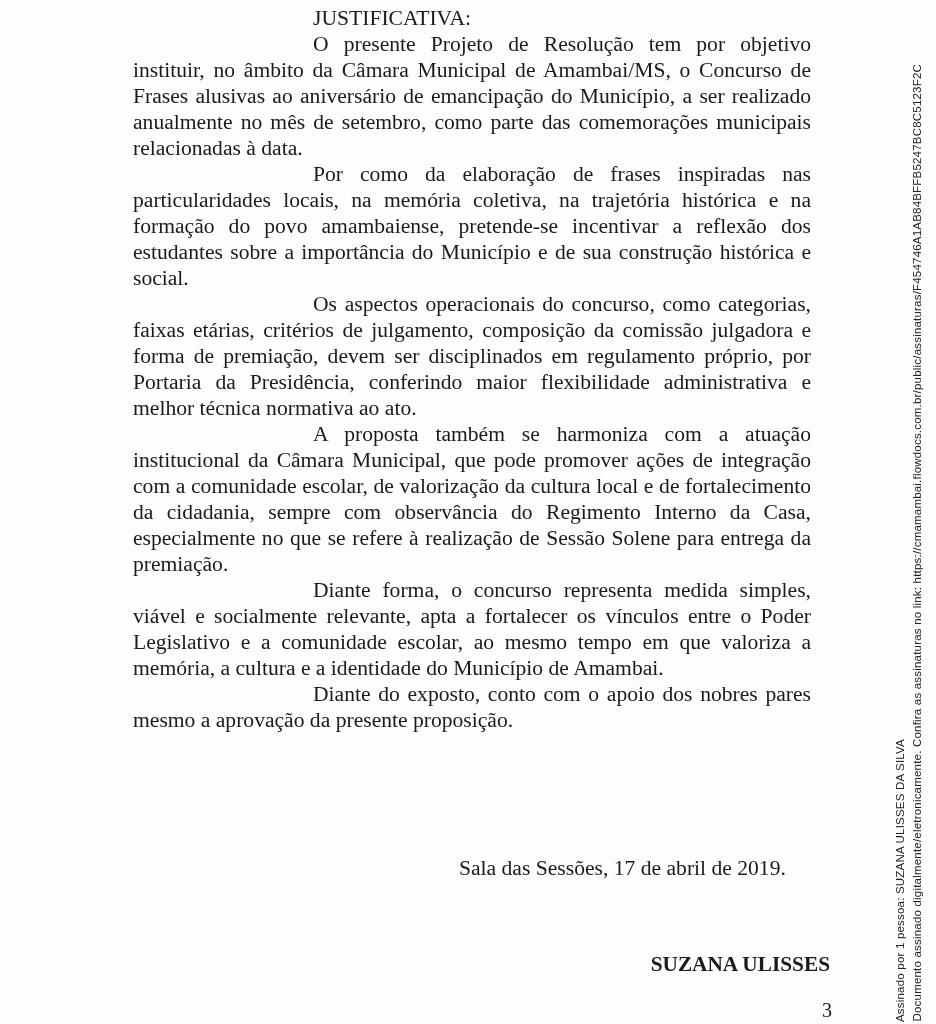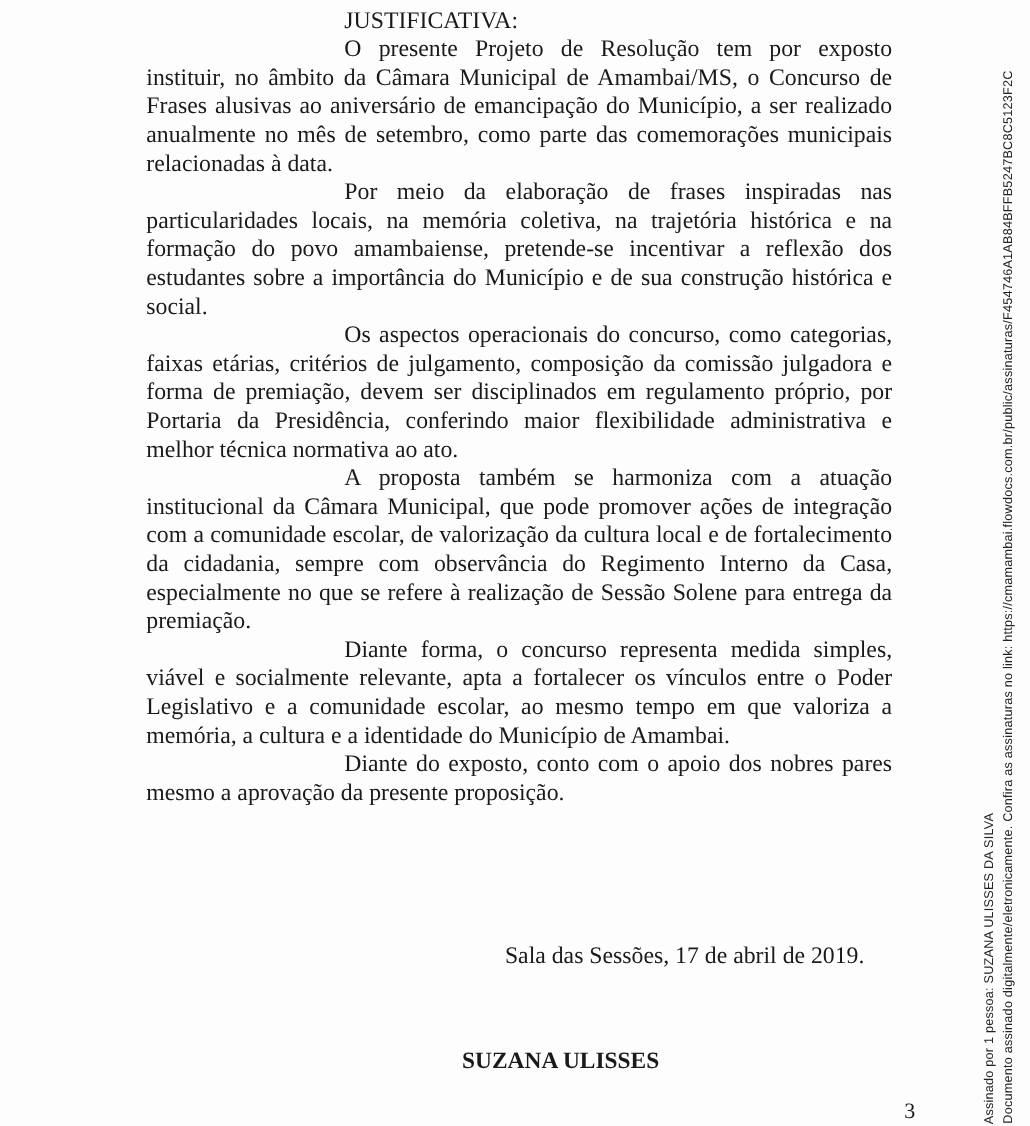--- a/index.html
+++ b/index.html
@@ -36,21 +36,21 @@
     top: 855px;
     font-size: 21.6px;
     line-height: 26px;
     white-space: nowrap;
   }
   .signature {
     position: absolute;
     left: 420px;
     top: 951px;
     width: 410px;
-    text-align: left;
+    text-align: right;
     font-weight: bold;
     font-size: 21.3px;
     line-height: 26px;
   }
   .page-number {
     position: absolute;
     left: 822px;
     top: 999px;
     font-size: 20px;
   }
@@ -68,22 +68,22 @@
   .sidebar-line-1 { left: 894px; }
   .sidebar-line-2 { left: 911px; }
 </style>
 </head>
 <body>
 
 <div class="page">
 
   <div class="text-block">
     <p>JUSTIFICATIVA:</p>
-    <p>O presente Projeto de Resolução tem por exposto instituir, no âmbito da Câmara Municipal de Amambai/MS, o Concurso de Frases alusivas ao aniversário de emancipação do Município, a ser realizado anualmente no mês de setembro, como parte das comemorações municipais relacionadas à data.</p>
-    <p>Por meio da elaboração de frases inspiradas nas particularidades locais, na memória coletiva, na trajetória histórica e na formação do povo amambaiense, pretende-se incentivar a reflexão dos estudantes sobre a importância do Município e de sua construção histórica e social.</p>
+    <p>O presente Projeto de Resolução tem por objetivo instituir, no âmbito da Câmara Municipal de Amambai/MS, o Concurso de Frases alusivas ao aniversário de emancipação do Município, a ser realizado anualmente no mês de setembro, como parte das comemorações municipais relacionadas à data.</p>
+    <p>Por como da elaboração de frases inspiradas nas particularidades locais, na memória coletiva, na trajetória histórica e na formação do povo amambaiense, pretende-se incentivar a reflexão dos estudantes sobre a importância do Município e de sua construção histórica e social.</p>
     <p>Os aspectos operacionais do concurso, como categorias, faixas etárias, critérios de julgamento, composição da comissão julgadora e forma de premiação, devem ser disciplinados em regulamento próprio, por Portaria da Presidência, conferindo maior flexibilidade administrativa e melhor técnica normativa ao ato.</p>
     <p>A proposta também se harmoniza com a atuação institucional da Câmara Municipal, que pode promover ações de integração com a comunidade escolar, de valorização da cultura local e de fortalecimento da cidadania, sempre com observância do Regimento Interno da Casa, especialmente no que se refere à realização de Sessão Solene para entrega da premiação.</p>
     <p>Diante forma, o concurso representa medida simples, viável e socialmente relevante, apta a fortalecer os vínculos entre o Poder Legislativo e a comunidade escolar, ao mesmo tempo em que valoriza a memória, a cultura e a identidade do Município de Amambai.</p>
     <p>Diante do exposto, conto com o apoio dos nobres pares mesmo a aprovação da presente proposição.</p>
   </div>
 
   <div class="dateline">Sala das Sessões, 17 de abril de 2019.</div>
 
   <div class="signature">
     <div>SUZANA ULISSES</div>

